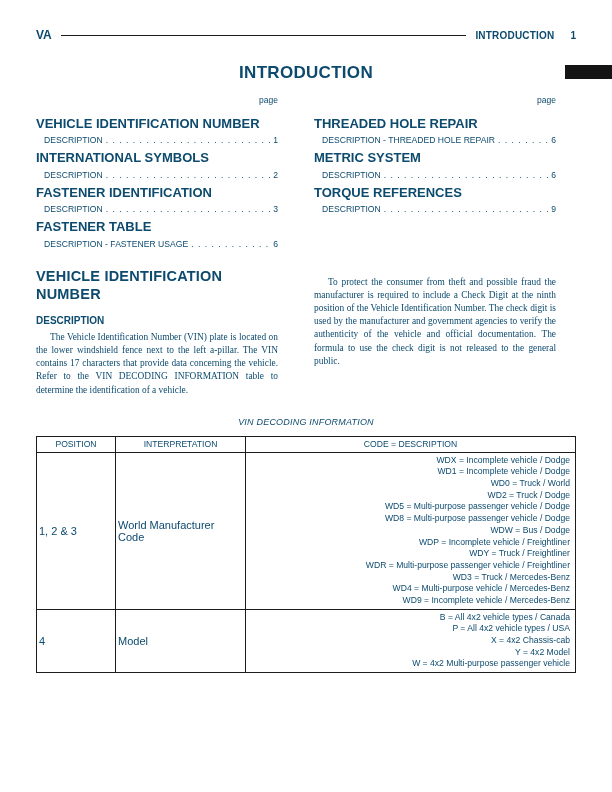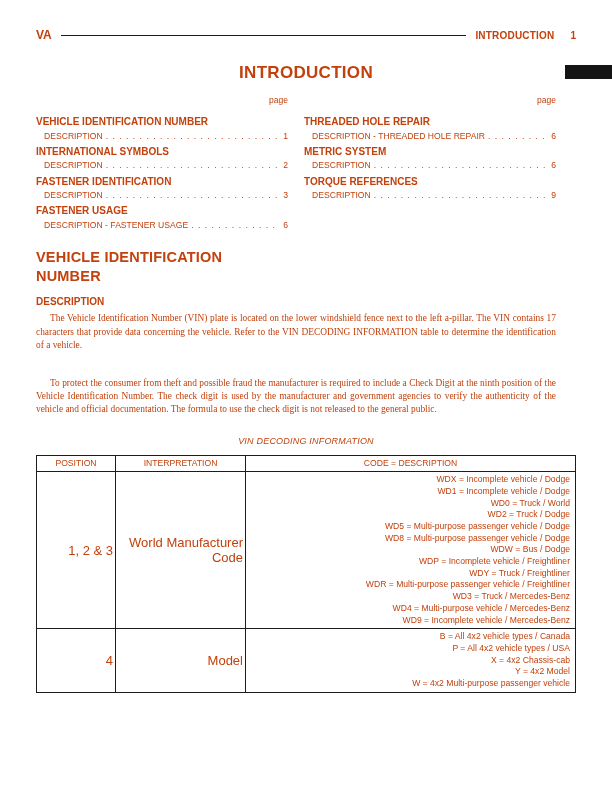--- a/index.html
+++ b/index.html
@@ -3,21 +3,21 @@
 <meta charset="utf-8">
 <style>
   * { margin: 0; padding: 0; box-sizing: border-box; }
   html, body { background: #ffffff; }
   .page {
     position: relative;
     width: 612px;
     height: 792px;
     background: #ffffff;
     font-family: "Liberation Sans", sans-serif;
-    color: #c2410c;
+    color: #0c4a6e;
     overflow: hidden;
     margin: 0 auto;
   }
   
   .runhead {
     position: absolute;
     top: 28px; left: 36px; right: 36px;
     display: flex; align-items: center;
   }
   .runhead .va { font-weight: bold; font-size: 12px; margin-right: 9px; }
@@ -36,35 +36,35 @@
     font-size: 17px; font-weight: bold; letter-spacing: 0.3px;
   }
   .toc-heading {
     margin-top: 25px;
     text-align: center;
     font-size: 11px; font-weight: bold; letter-spacing: 0.2px;
   }
   
   .cols {
     margin-left: 36px; margin-right: 56px;
-    display: flex; gap: 16px;
+    display: flex; gap: 36px;
   }
   .col { flex: 1; min-width: 0; }
   .page-label { text-align: right; font-size: 8.5px; margin-top: 12px; margin-bottom: 9px; }
   .toc-group { margin-bottom: 1px; }
-  .toc-title { font-weight: bold; font-size: 10px; line-height: 1.55; white-space: nowrap; }
+  .toc-title { font-weight: bold; font-size: 13px; line-height: 1.55; white-space: nowrap; }
   .toc-entry {
     display: flex; align-items: baseline;
     font-size: 8.6px; line-height: 1.55; padding-left: 8px;
   }
   .toc-label { white-space: nowrap; }
   .toc-dots { flex: 1; overflow: hidden; white-space: nowrap; margin: 0 3px; letter-spacing: 1px; }
   .toc-page { white-space: nowrap; }
   
-  .section-cols { margin-top: 15px; flex-direction: column; }
+  .section-cols { margin-top: 15px; }
   .section-heading { font-size: 14.5px; font-weight: bold; line-height: 1.28; letter-spacing: 0.2px; }
   .section-sub { font-size: 10px; font-weight: bold; margin-top: 11px; }
   .body-text {
     font-family: "Liberation Serif", serif;
     font-size: 9.4px; line-height: 1.4;
     text-align: justify; text-indent: 14px;
     margin-top: 5px;
   }
   .body-text.right-col { margin-top: 9px; }
   
@@ -80,22 +80,22 @@
     padding-left: 48px;
   }
   table.vin th, table.vin td { border: 1px solid #1c1c1c; }
   table.vin th {
     font-weight: normal; font-size: 8.6px;
     padding: 2px 0 3px 0; text-align: center;
   }
   .col-position { width: 79px; }
   .col-interp { width: 130px; }
   .cell-center {
-    text-align: right; vertical-align: middle;
-    font-size: 13px; padding: 2px;
+    text-align: left; vertical-align: middle;
+    font-size: 11px; padding: 2px;
   }
   .codes-cell { vertical-align: top; padding: 2px 5px; text-align: right; }
   .code-line { font-size: 8.6px; line-height: 1.36; white-space: nowrap; }
 </style>
 </head>
 <body>
 
 <div class="page">
 
   <div class="runhead">
@@ -135,21 +135,21 @@
       <div class="toc-group">
         <div class="toc-title">FASTENER IDENTIFICATION</div>
         <div class="toc-entry">
           <span class="toc-label">DESCRIPTION</span>
           <span class="toc-dots">. . . . . . . . . . . . . . . . . . . . . . . . . . . . . . . . . . . . . . . . . . . . . . . . . . . . . . . .</span>
           <span class="toc-page">3</span>
         </div>
       </div>
 
       <div class="toc-group">
-        <div class="toc-title">FASTENER USAGE</div>
+        <div class="toc-title">FASTENER TABLE</div>
         <div class="toc-entry">
           <span class="toc-label">DESCRIPTION - FASTENER USAGE</span>
           <span class="toc-dots">. . . . . . . . . . . . . . . . . . . . . . . . . . . . . . . . . . . . . . . . . . . . . . . . . . . . . . . .</span>
           <span class="toc-page">6</span>
         </div>
       </div>
     </div>
 
     <div class="col">
       <div class="page-label">page</div>

